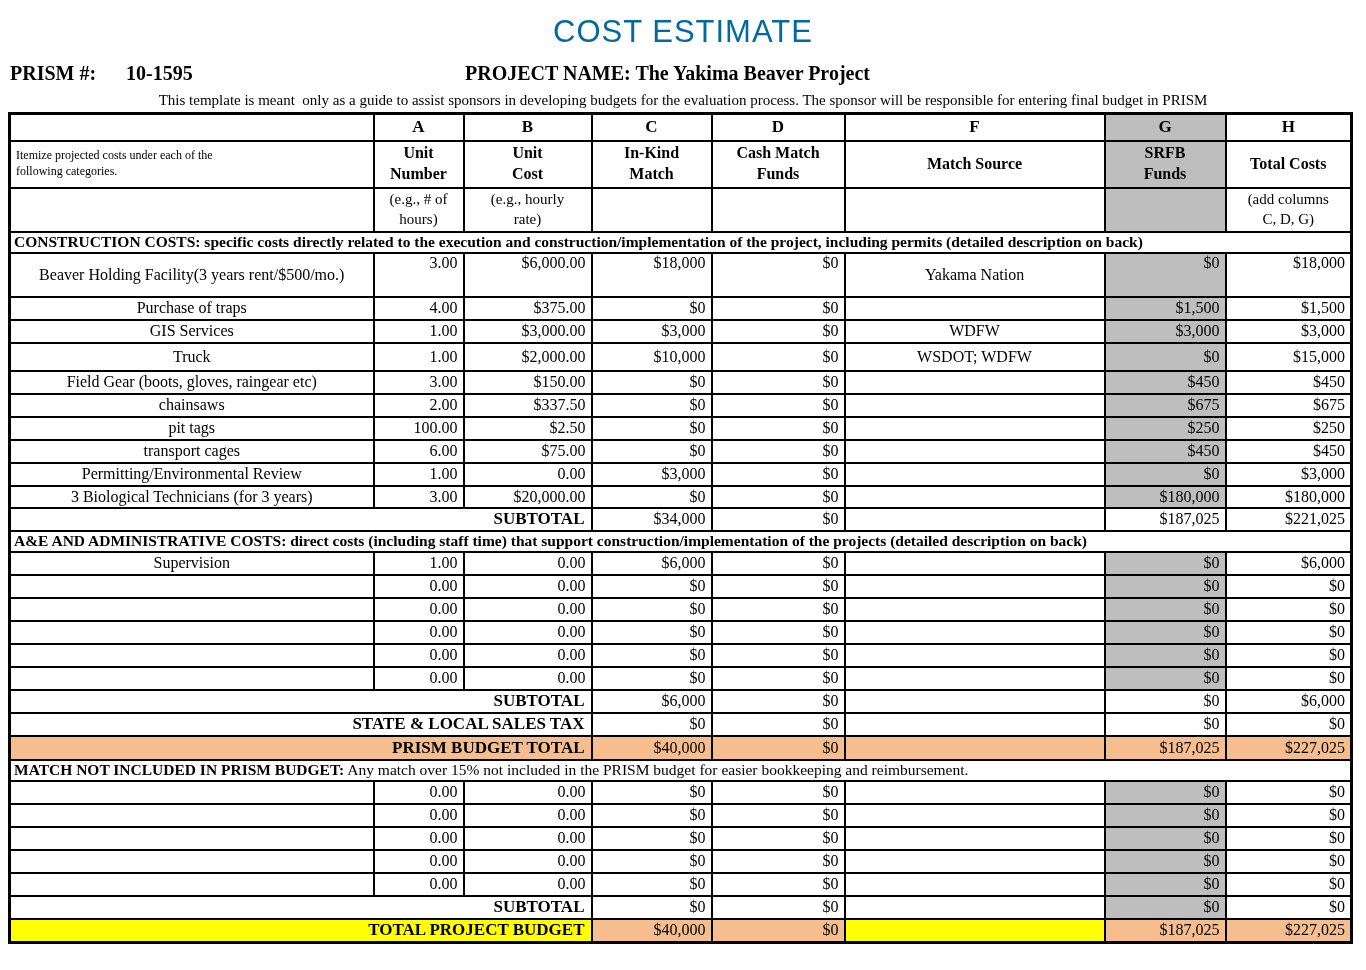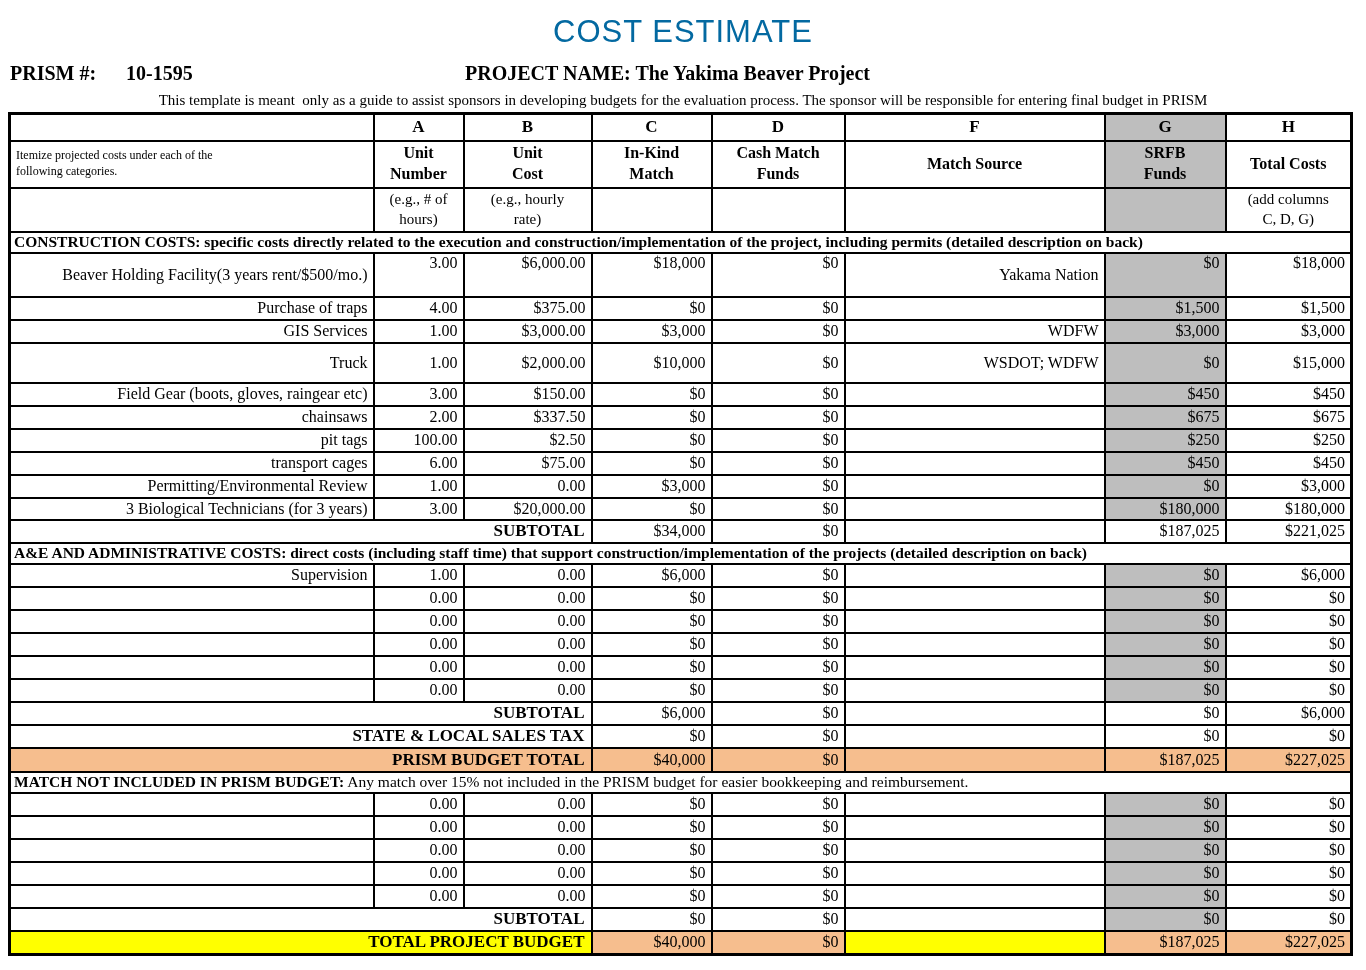--- a/index.html
+++ b/index.html
@@ -7,21 +7,21 @@
   .title{position:absolute;top:14px;left:0;width:100%;text-align:center;
          font-family:"Liberation Sans",sans-serif;font-size:31px;letter-spacing:1px;color:#0369a1;}
   .meta-line{position:absolute;top:62px;left:10px;width:1348px;font-weight:bold;font-size:20px;white-space:nowrap;}
   .prism-number{margin-left:30px;}
   .project-line{position:absolute;left:455px;top:0;}
   .note{position:absolute;top:92px;left:0;width:100%;text-align:center;font-size:15px;white-space:pre;}
   table.cost{position:absolute;top:112px;left:8px;width:1342px;border-collapse:collapse;table-layout:fixed;
              border:3px solid #000;}
   td{border:2px solid #000;font-size:16px;padding:0 5px;overflow:hidden;white-space:nowrap;vertical-align:middle;box-sizing:border-box;}
   td.right{text-align:right;}
-  td.left{text-align:right;}
+  td.left{text-align:center;}
   td.wrap{white-space:pre-line;line-height:1.3;}
   td.gray{background:var(--gray,#BEBEBE);}
   td.orange{background:var(--orange,#F6BE8E);}
   td.yellow{background:var(--yellow,#FFFF00);}
   td.letter{font-size:17px;font-weight:bold;text-align:center;}
   td.colhead{font-weight:bold;text-align:center;font-size:16px;}
   td.subhead{text-align:center;font-size:15px;font-weight:normal;}
   td.deschead{font-weight:normal;text-align:left;font-size:12px;}
   td.section{font-weight:bold;font-size:15.5px;text-align:left;padding:0 3px;}
   td.section .plain{font-weight:normal;}
@@ -117,21 +117,21 @@
       <tr style="height: 23px;">
         <td class="left">GIS Services</td>
         <td class="right">1.00</td>
         <td class="right">$3,000.00</td>
         <td class="right">$3,000</td>
         <td class="right">$0</td>
         <td class="left">WDFW</td>
         <td class="right gray">$3,000</td>
         <td class="right">$3,000</td>
       </tr>
-      <tr style="height: 40px;">
+      <tr style="height: 28px;">
         <td class="left">Truck</td>
         <td class="right">1.00</td>
         <td class="right">$2,000.00</td>
         <td class="right">$10,000</td>
         <td class="right">$0</td>
         <td class="left">WSDOT; WDFW</td>
         <td class="right gray">$0</td>
         <td class="right">$15,000</td>
       </tr>
       <tr style="height: 23px;">

